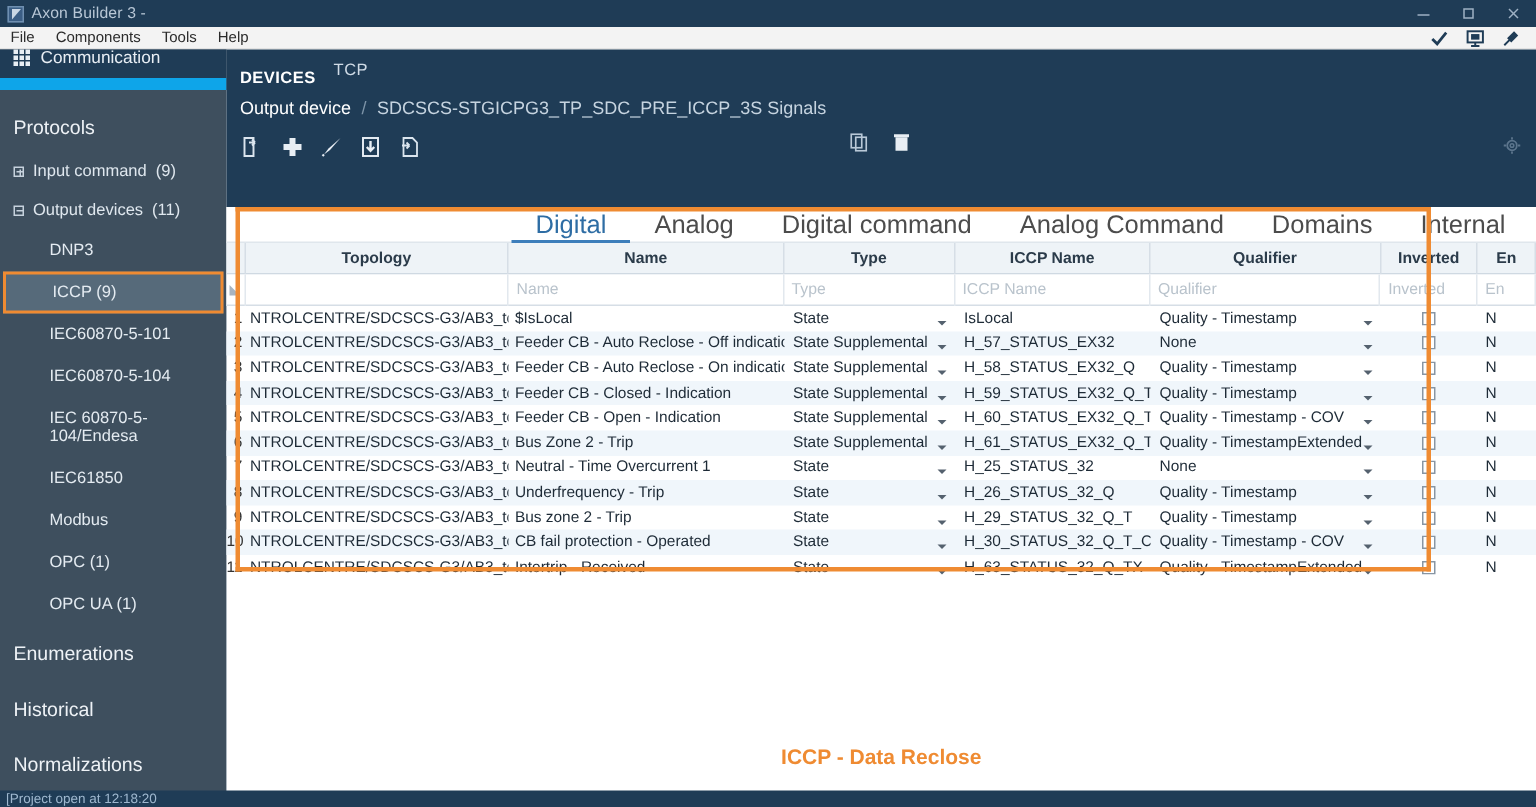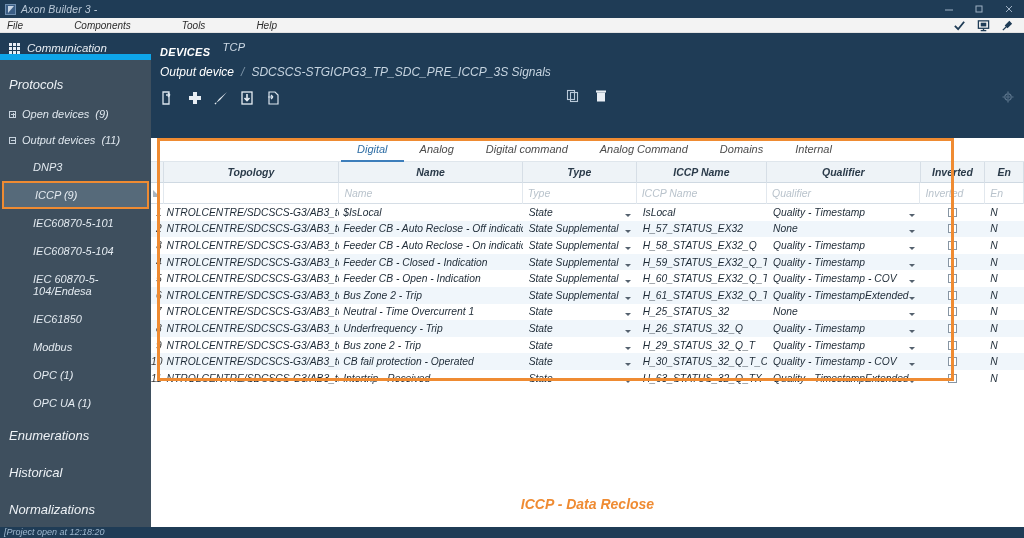--- a/index.html
+++ b/index.html
@@ -2,21 +2,21 @@
 <html><head>
 <meta charset="utf-8">
 <style>
   * { box-sizing: border-box; margin: 0; padding: 0; }
   html, body {
     width: 1024px; height: 538px;
     font-family: "Liberation Sans", sans-serif;
     overflow: hidden;
     background: #ffffff;
   }
-  #app { position: relative; width: 1024px; height: 538px; font-style: italic; }
+  #app { position: relative; width: 1024px; height: 538px; }
 
   
   .titlebar {
     position: absolute; top: 0; left: 0; width: 1024px; height: 18px;
     background: #1f3c56;
     display: flex; align-items: center;
   }
   .title-icon {
     width: 11px; height: 11px; margin-left: 5px; margin-right: 5px;
     background: #3b5e85; border: 1px solid #6f8fb0; position: relative;
@@ -32,37 +32,36 @@
     width: 30px; height: 18px; display: flex; align-items: center;
     justify-content: center; color: #9fb1c4; font-size: 11px;
   }
   .win-btn svg { display: block; }
 
   
   .menubar {
     position: absolute; top: 18px; left: 0; width: 1024px; height: 15px;
     background: #f3f3f3; display: flex; align-items: center;
     border-bottom: 1px solid #e2e2e2;
-    gap: 37px;
   }
   .menu-item {
     font-size: 10px; color: #2b2b2b; padding: 0 7px; line-height: 15px;
   }
   .menu-right { margin-left: auto; display: flex; align-items: center; gap: 11px; padding-right: 10px; }
   .menu-right svg { display: block; }
 
   
   .sidebar {
     position: absolute; top: 33px; left: 0; width: 151px; height: 505px;
     background: #3e4f5e;
   }
   .sidebar-header {
     height: 27px; background: #1f3c56; color: #e8eef4;
-    display: flex; align-items: flex-end; padding-left: 9px;
-    font-size: 11.5px; border-bottom: 6px solid #0ea5e9;
+    display: flex; align-items: flex-start; padding-left: 9px;
+    font-size: 11.5px; border-bottom: 8px solid #0ea5e9;
   }
   .grid-icon { display: inline-block; width: 11px; height: 11px; margin-right: 7px; position: relative; }
   .grid-icon i {
     position: absolute; width: 2.5px; height: 2.5px; background: #e8eef4;
   }
   .sidebar-body { padding-top: 8px; }
   .side-section {
     font-size: 13px; color: #eef2f6; padding: 9px 0 9px 9px; cursor: default;
   }
   .side-node {
@@ -125,21 +124,21 @@
   .grid-white {
     position: absolute; left: 0; top: 105px; width: 873px; height: 415px;
     background: #ffffff;
   }
   .gtabs {
     position: absolute; left: 0; top: 0; width: 873px; height: 24px;
     background: #ffffff; display: flex; align-items: center;
     border-bottom: 1px solid #dfe6ec;
   }
   .gtab {
-    font-size: 11px; color: #4c4c4c; padding: 0 16px; line-height: 23px; height: 24px;
+    font-size: 17px; color: #4c4c4c; padding: 0 16px; line-height: 23px; height: 24px;
   }
   .gtab.active { color: #2e6da4; border-bottom: 2.5px solid #3d7ebb; font-weight: normal; }
 
   .gridhead {
     position: absolute; left: 0; top: 24px; width: 873px; height: 21px;
     background: #eef3f7; display: flex; 
     border-bottom: 1px solid #cfd9e2;
   }
   .gridhead .cell {
     font-size: 10.5px; font-weight: bold; color: #2b3b4a;
@@ -257,21 +256,21 @@
           <i style="left:4px;top:8px"></i>
           <i style="left:8px;top:8px"></i>
       </span>
       <span>Communication</span>
     </div>
     <div class="sidebar-body">
       <div class="side-section">Protocols</div>
 
       <div class="side-node">
         <span class="node-box plus"></span>
-        <span>Open devices</span>
+        <span>Input command</span>
         <span>(9)</span>
       </div>
 
       <div class="side-node">
         <span class="node-box minus"></span>
         <span>Output devices</span>
         <span>(11)</span>
       </div>
 
       <div class="side-leaf">DNP3</div>

